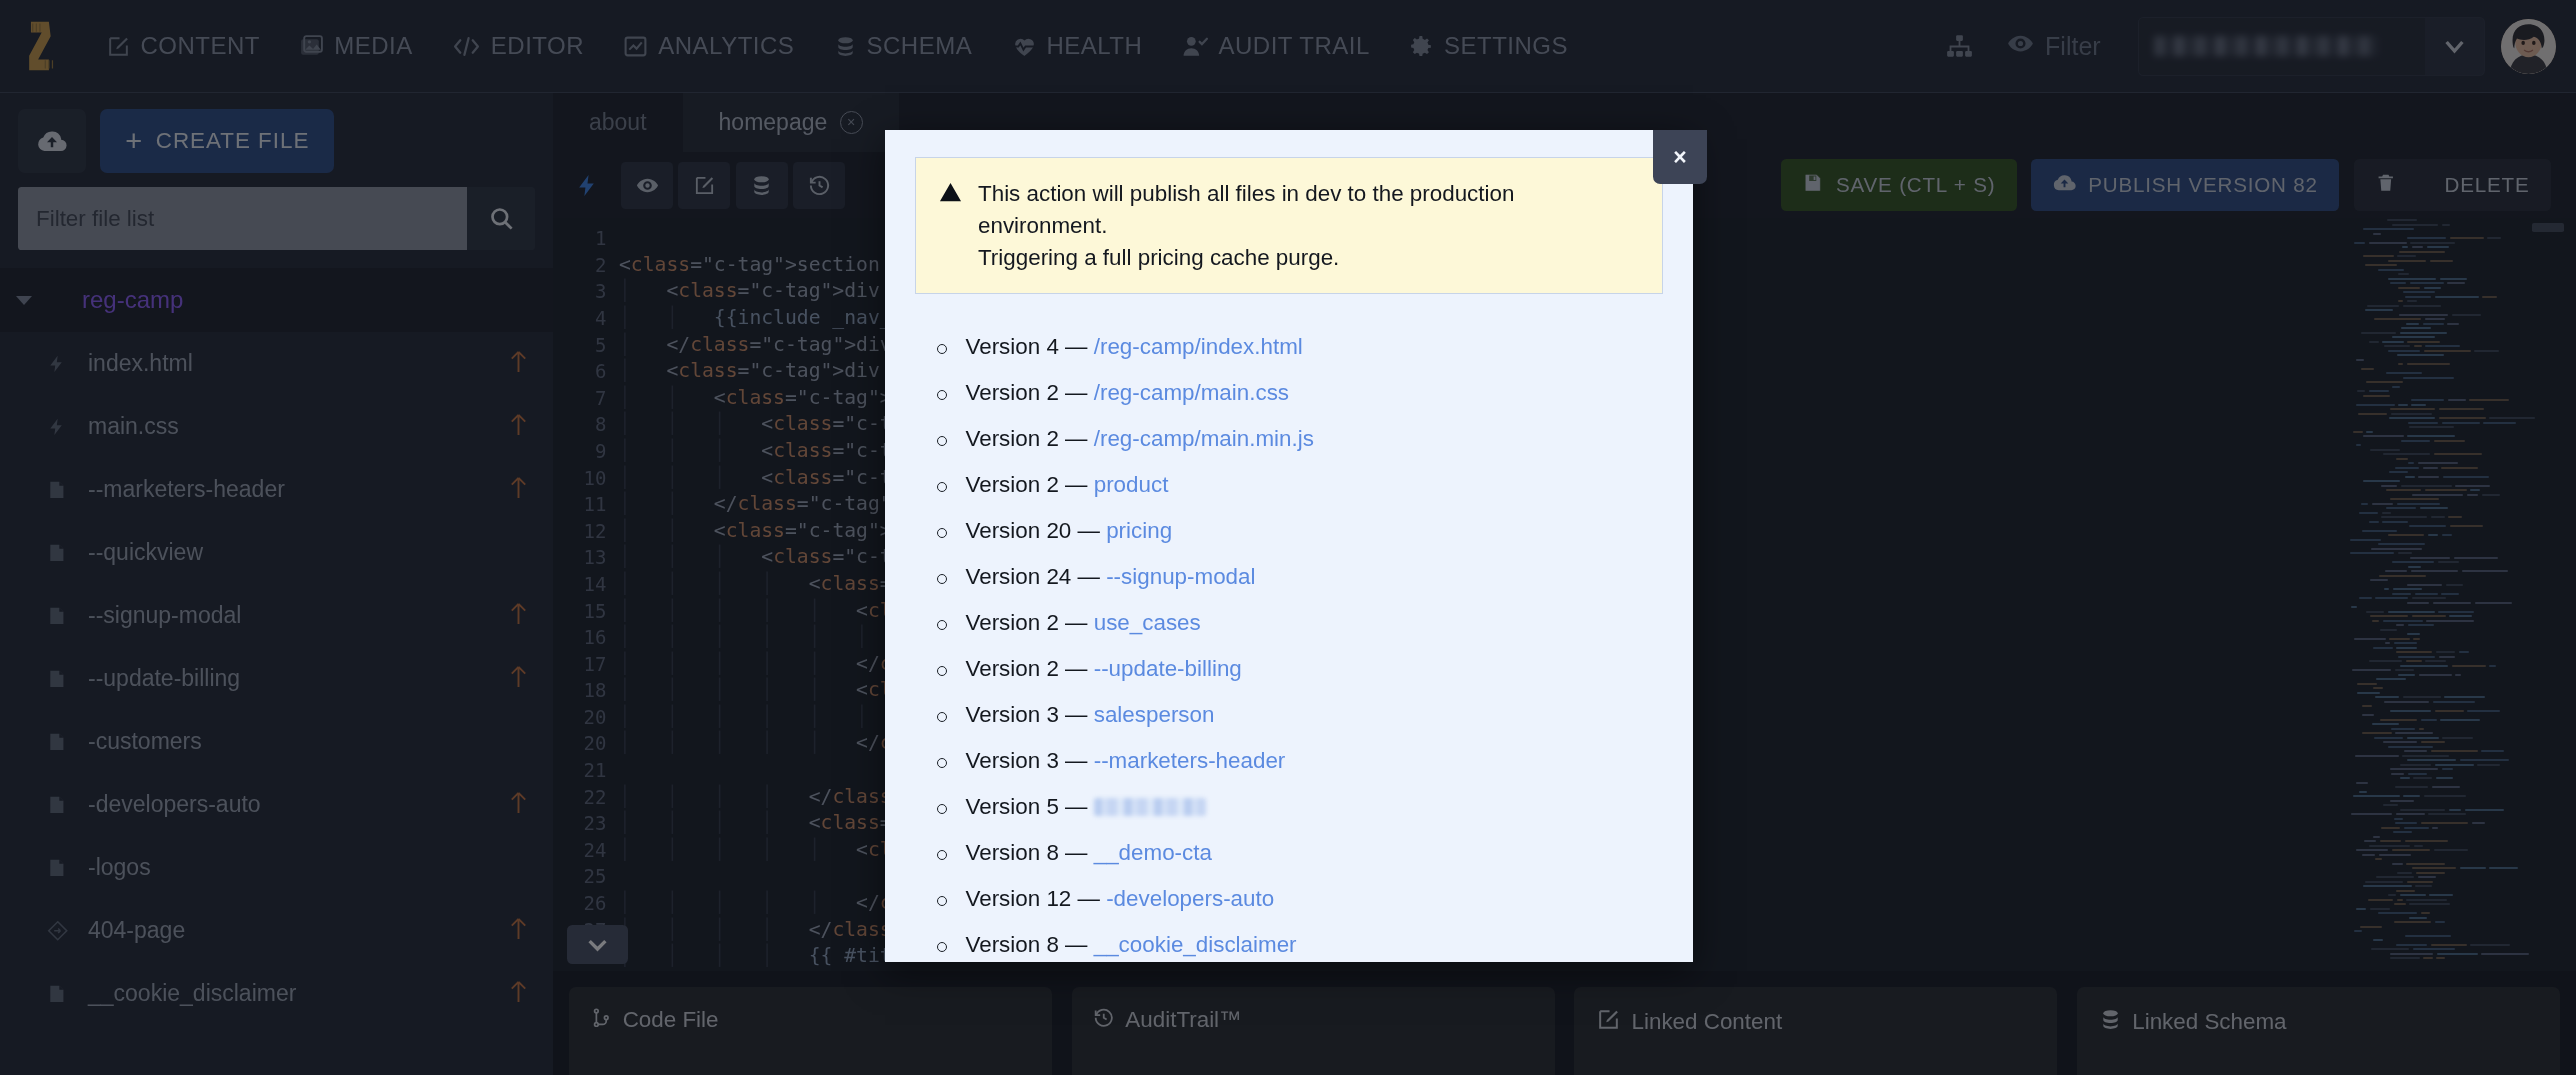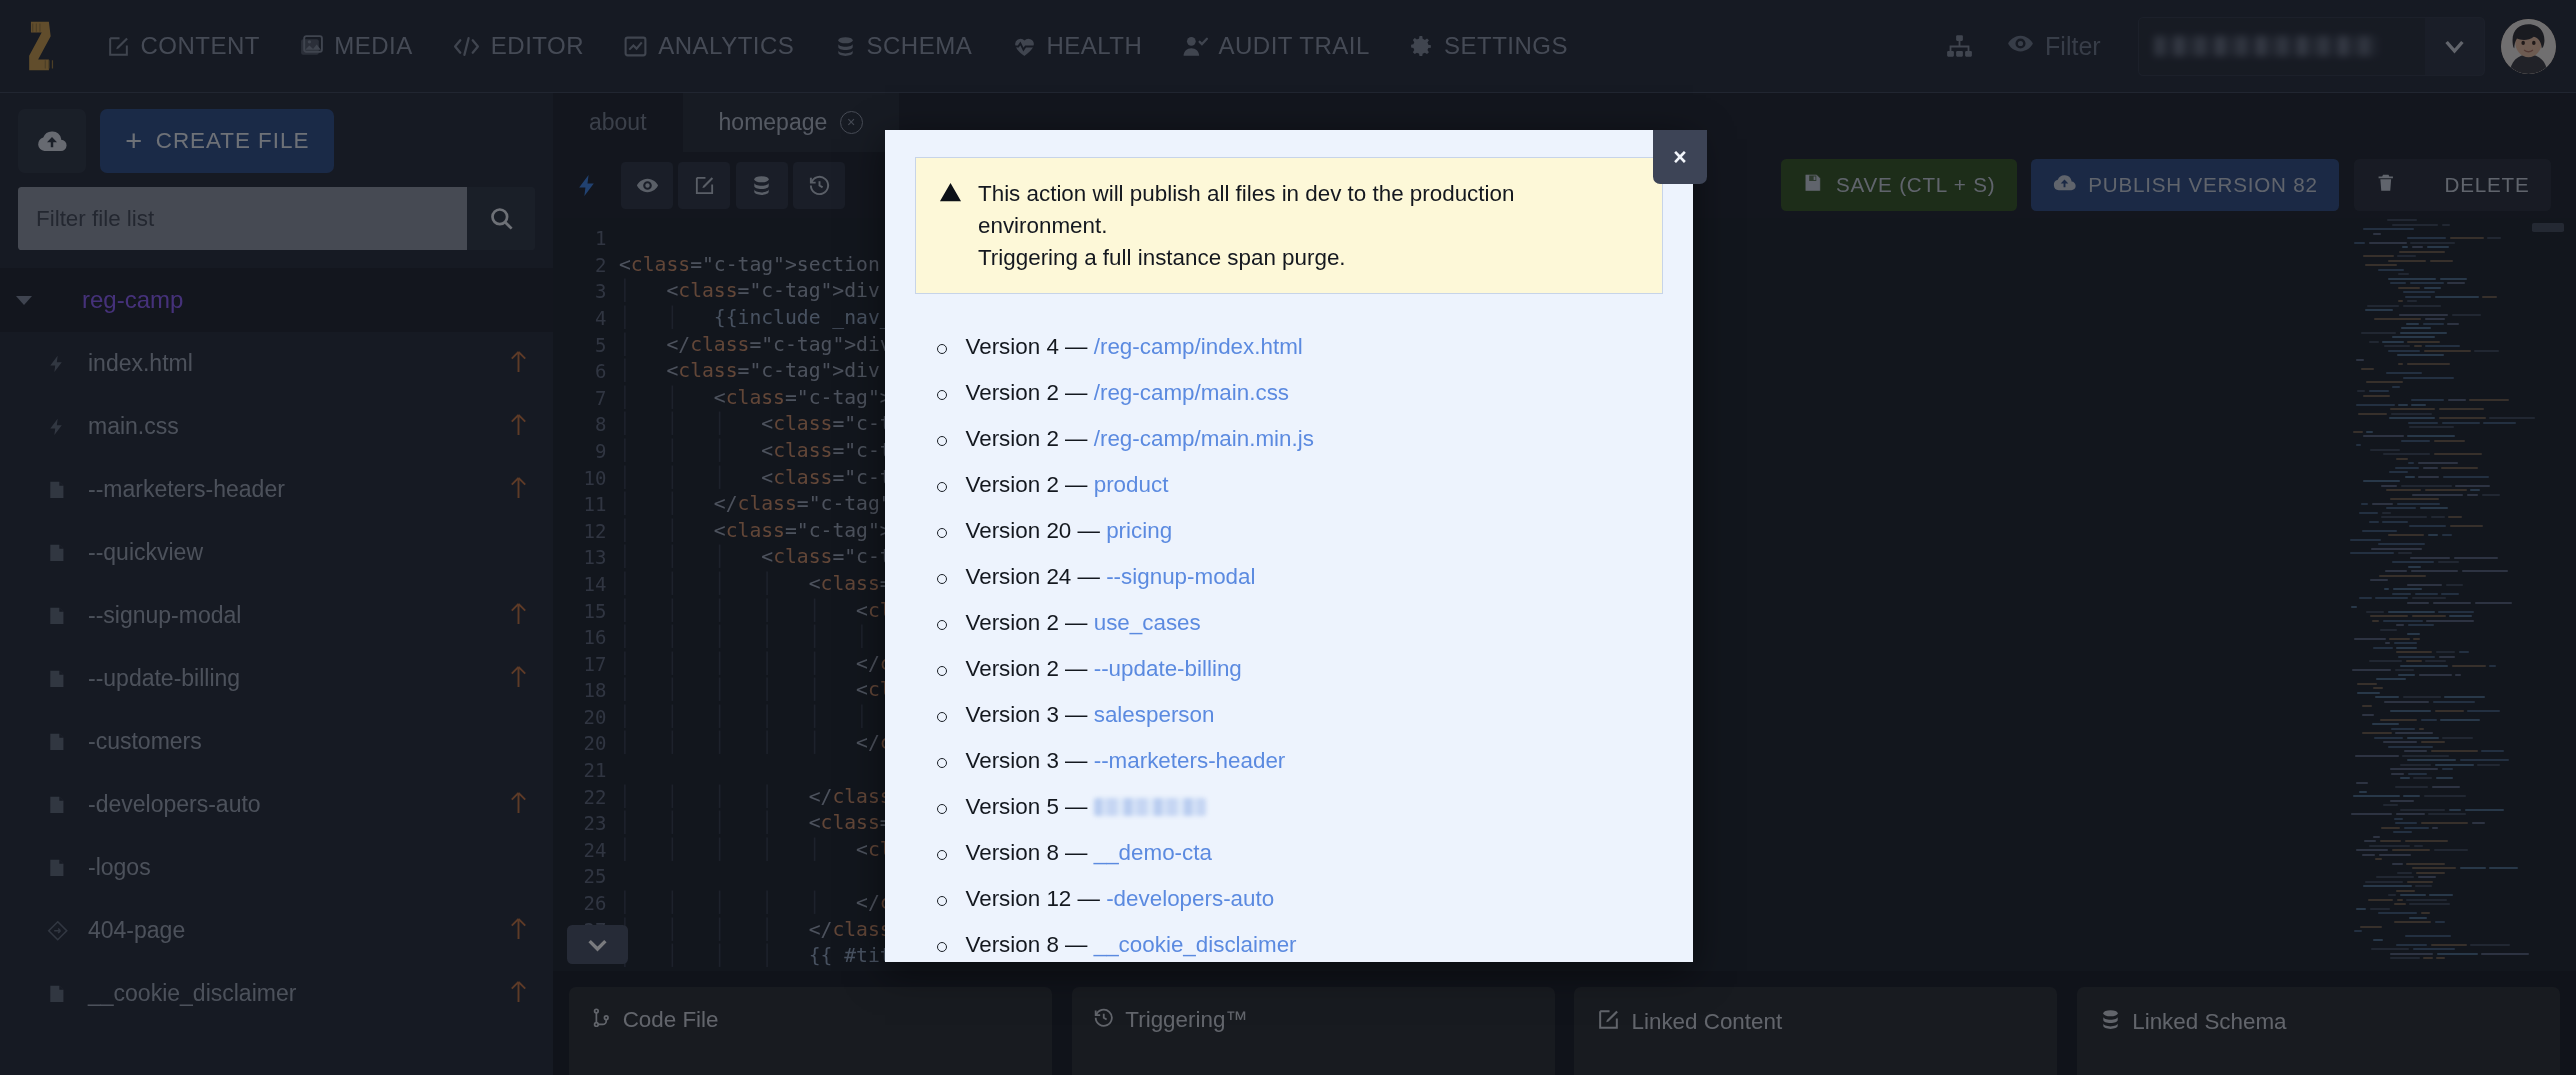--- a/index.html
+++ b/index.html
@@ -1484,21 +1484,21 @@
             <span>Code File</span>
           </div>
         </div>
         <div class="panel-card">
           <div class="panel-title">
             <span><svg width="21.5" height="21.5" viewBox="0 0 24 24" fill="none" stroke="currentColor" stroke-width="2">
                 <path d="M3.5 9A9 9 0 1 1 3 12"></path>
                 <path d="M3 4v5h5"></path>
                 <path d="M12 7.5V12l3.2 2"></path>
               </svg></span>
-            <span>Triggering™</span>
+            <span>AuditTrail™</span>
           </div>
         </div>
         <div class="panel-card">
           <div class="panel-title">
             <span><svg width="25" height="25" viewBox="0 0 24 24" fill="none" stroke="currentColor" stroke-width="1.9">
                 <path d="M4 4h9M4 4v16h16v-9"></path>
                 <path d="M19.5 3.5l1.5 1.5-9 9-2.2.7.7-2.2z" fill="currentColor" stroke="none"></path>
               </svg></span>
             <span>Linked Content</span>
           </div>
@@ -1521,21 +1521,21 @@
   <div class="modal">
     <div class="modal-inner">
       <div class="warn-box">
         <span class="warn-ico">
           <svg width="23" height="23" viewBox="0 0 24 24" fill="#0d1117">
               <path d="M12 2L1 21h22L12 2zm1 14h-2v2h2v-2zm0-8h-2v6h2V8z"></path>
             </svg>
         </span>
         <span class="warn-text">
           <span>This action will publish all files in dev to the production environment.</span><br>
-          <span>Triggering a full instance span purge.</span>
+          <span>Triggering a full pricing cache purge.</span>
         </span>
       </div>
       <ul class="ver-list" id="ver-list">
           <li class="ver-item">
             <span class="ver-label">Version 4 — </span>
             <span class="ver-link">/reg-camp/index.html</span>
           </li>
           <li class="ver-item">
             <span class="ver-label">Version 2 — </span>
             <span class="ver-link">/reg-camp/main.css</span>

